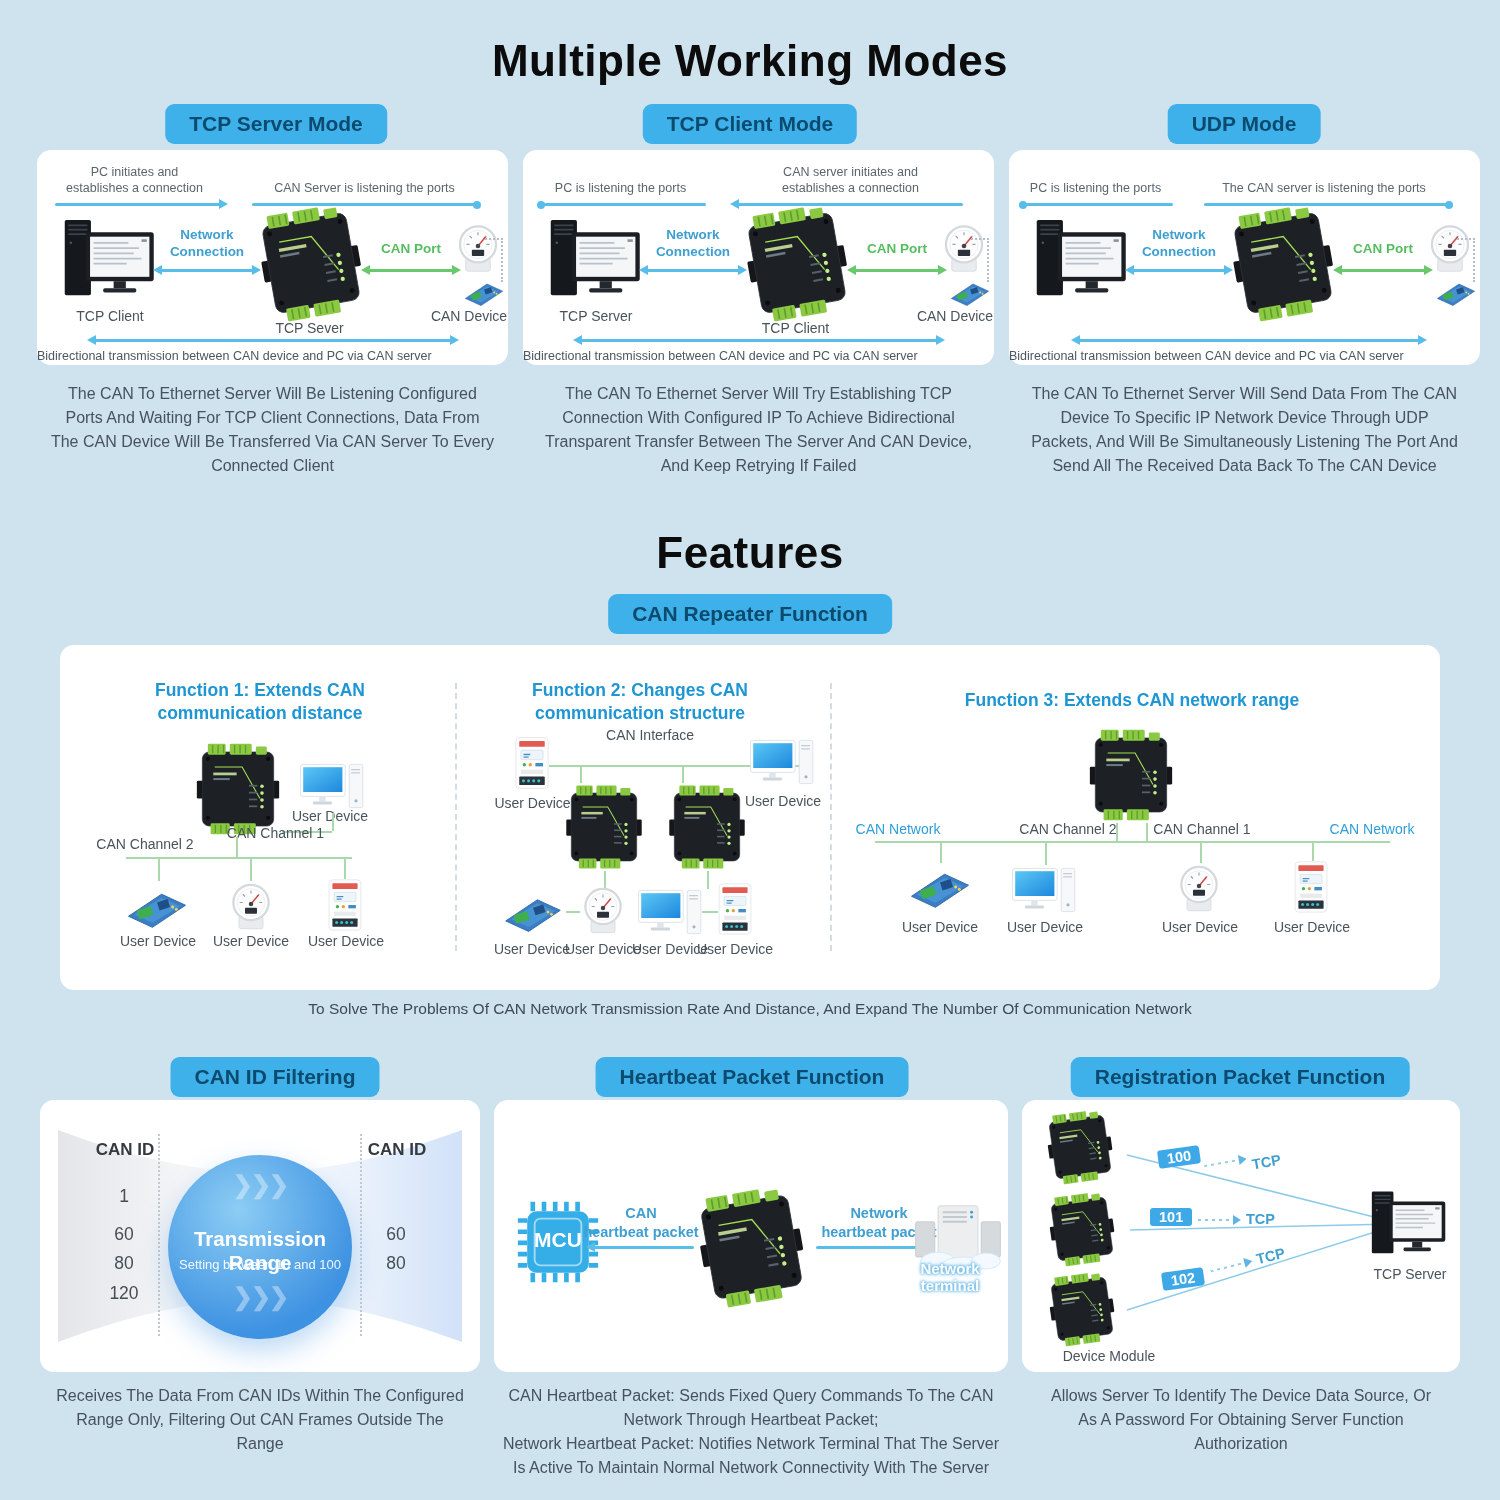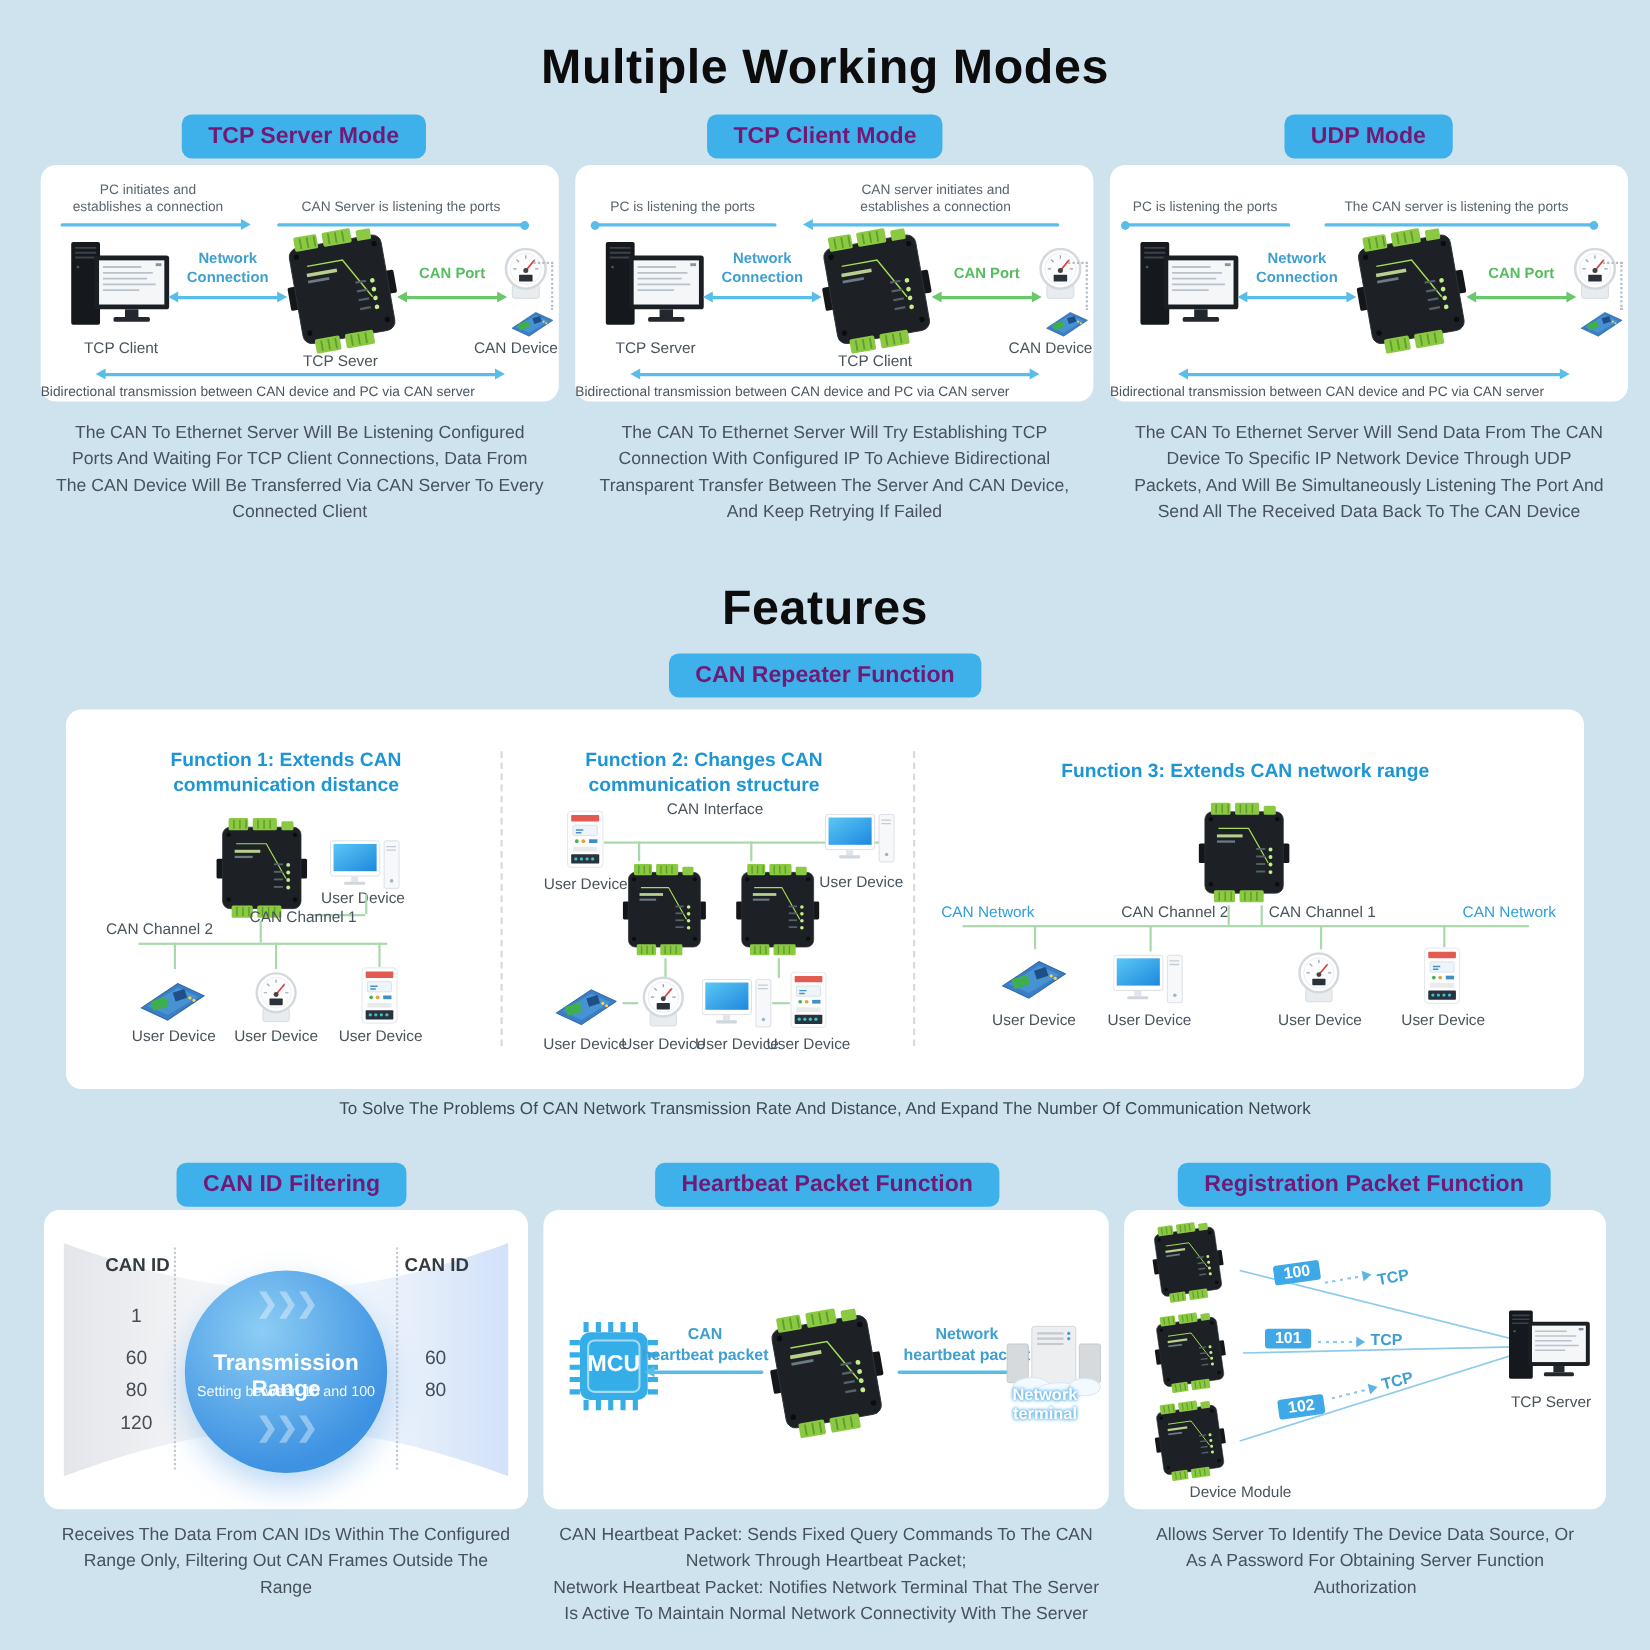--- a/index.html
+++ b/index.html
@@ -1,18 +1,18 @@
 <!DOCTYPE html>
 <html><head>
 <meta charset="utf-8">
 <style>
   html,body{margin:0;padding:0;}
   body{width:1500px;height:1500px;background:#cfe3ef;font-family:"Liberation Sans",sans-serif;position:relative;overflow:hidden;}
   .main-title{position:absolute;left:0;width:100%;text-align:center;font-size:44px;font-weight:800;color:#0c0c0c;margin:0;letter-spacing:.5px;}
-  .badge{position:absolute;transform:translateX(-50%);background:#3fb1ea;color:#701a75;font-size:21px;font-weight:700;padding:8px 24px;border-radius:9px;white-space:nowrap;}
+  .badge{position:absolute;transform:translateX(-50%);background:#3fb1ea;color:#0c4a6e;font-size:21px;font-weight:700;padding:8px 24px;border-radius:9px;white-space:nowrap;}
   .panel{position:absolute;background:#fff;border-radius:14px;}
   .mode-panel{top:150px;width:471px;height:215px;}
   .dev{position:absolute;}
   .tilt{transform:rotate(-10deg);}
   .tilt8{transform:rotate(-8deg);}
   .dlab{position:absolute;font-size:14px;color:#49535b;text-align:center;white-space:nowrap;}
   .blue-dlab{color:#2f9ed9;}
   .blab{position:absolute;font-size:13.5px;font-weight:700;color:#3f9fd0;text-align:center;line-height:17px;white-space:pre-line;}
   .glab{position:absolute;font-size:13.5px;font-weight:700;color:#55bd5f;text-align:center;line-height:17px;white-space:pre-line;}
   .toplab{position:absolute;font-size:12.5px;color:#5b656d;text-align:center;line-height:16px;white-space:pre-line;}
@@ -383,21 +383,21 @@
       <use href="#sym-meter"></use>
     </svg>
   <div class="dlab" style="left:830px;top:274px;width:100px">User Device</div>
   <div class="dlab" style="left:935px;top:274px;width:100px">User Device</div>
   <div class="dlab" style="left:1090px;top:274px;width:100px">User Device</div>
   <div class="dlab" style="left:1202px;top:274px;width:100px">User Device</div>
 </div>
 
 <div class="caption" style="top:1000px">To Solve The Problems Of CAN Network Transmission Rate And Distance, And Expand The Number Of Communication Network</div>
 
-<div class="badge" style="left:265px;top:1057px">CAN ID Filtering</div>
+<div class="badge" style="left:275px;top:1057px">CAN ID Filtering</div>
 <div class="badge" style="left:752px;top:1057px">Heartbeat Packet Function</div>
 <div class="badge" style="left:1240px;top:1057px">Registration Packet Function</div>
 
 <div class="panel bp" style="left:40px;width:440px">
   <svg style="position:absolute;left:0;top:0" width="440" height="272">
     <path d="M18,30 C170,86 270,86 422,30 L422,242 C270,186 170,186 18,242 Z" fill="url(#gFunnel)" opacity="0.95"></path>
   </svg>
   <div class="vdotted" style="left:118px;top:34px;height:202px"></div>
   <div class="vdotted" style="left:320px;top:34px;height:202px"></div>
   <div class="canid" style="left:40px;top:40px;width:90px">CAN ID</div>
@@ -457,21 +457,21 @@
   <div class="idtag" style="left:128px;top:108px">101</div>
   <div class="dotline cap-r" style="left:176px;top:119px;width:36px"></div>
   <div class="tcp" style="left:224px;top:111px">TCP</div>
   <div class="idtag" style="left:140px;top:170px;transform:rotate(-8deg)">102</div>
   <div class="dotline cap-r" style="left:188px;top:166px;width:36px;transform:rotate(-14deg)"></div>
   <div class="tcp" style="left:234px;top:148px;transform:rotate(-14deg)">TCP</div>
   <svg class="dev" style="left:348px;top:90px;width:80px;height:72px">
       <use href="#sym-pc"></use>
     </svg>
   <div class="dlab" style="left:330px;top:166px;width:116px">TCP Server</div>
-  <div class="dlab" style="left:22px;top:248px;width:130px;text-align:right">Device Module</div>
+  <div class="dlab" style="left:22px;top:248px;width:130px;text-align:center">Device Module</div>
 </div>
 
 <div class="bottom-desc" style="left:40px;width:440px">Receives The Data From CAN IDs Within The Configured
 Range Only, Filtering Out CAN Frames Outside The
 Range</div>
 <div class="bottom-desc" style="left:494px;width:514px">CAN Heartbeat Packet: Sends Fixed Query Commands To The CAN
 Network Through Heartbeat Packet;
 Network Heartbeat Packet: Notifies Network Terminal That The Server
 Is Active To Maintain Normal Network Connectivity With The Server</div>
 <div class="bottom-desc" style="left:1022px;width:438px">Allows Server To Identify The Device Data Source, Or

